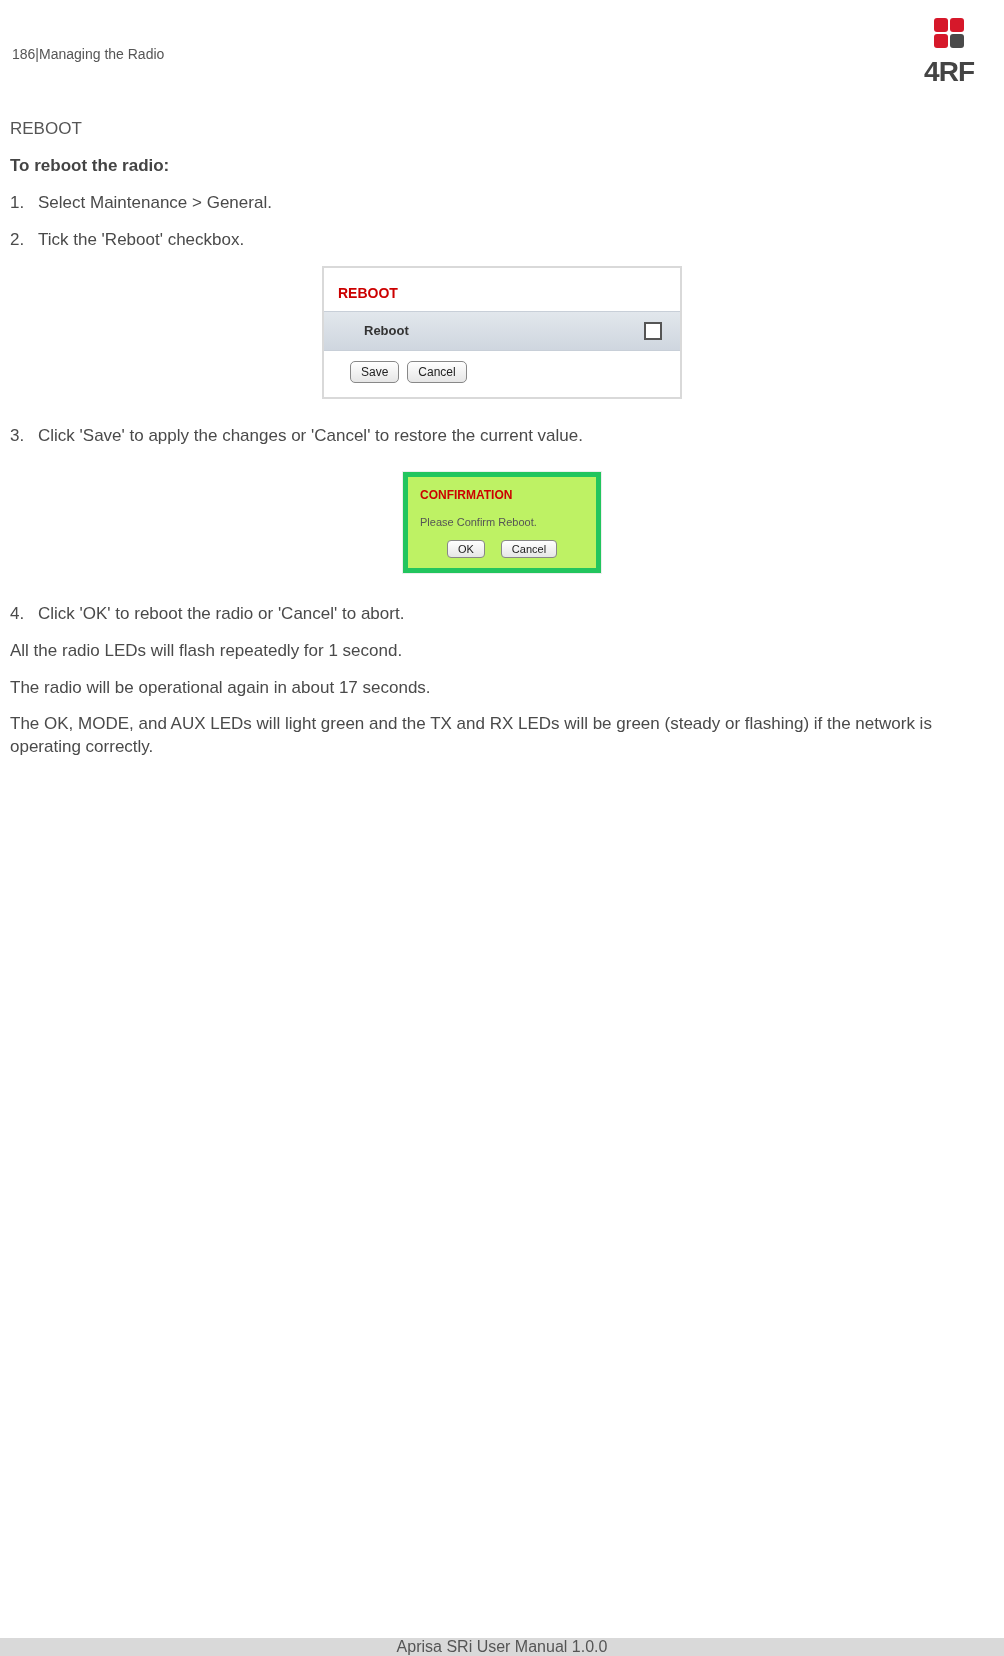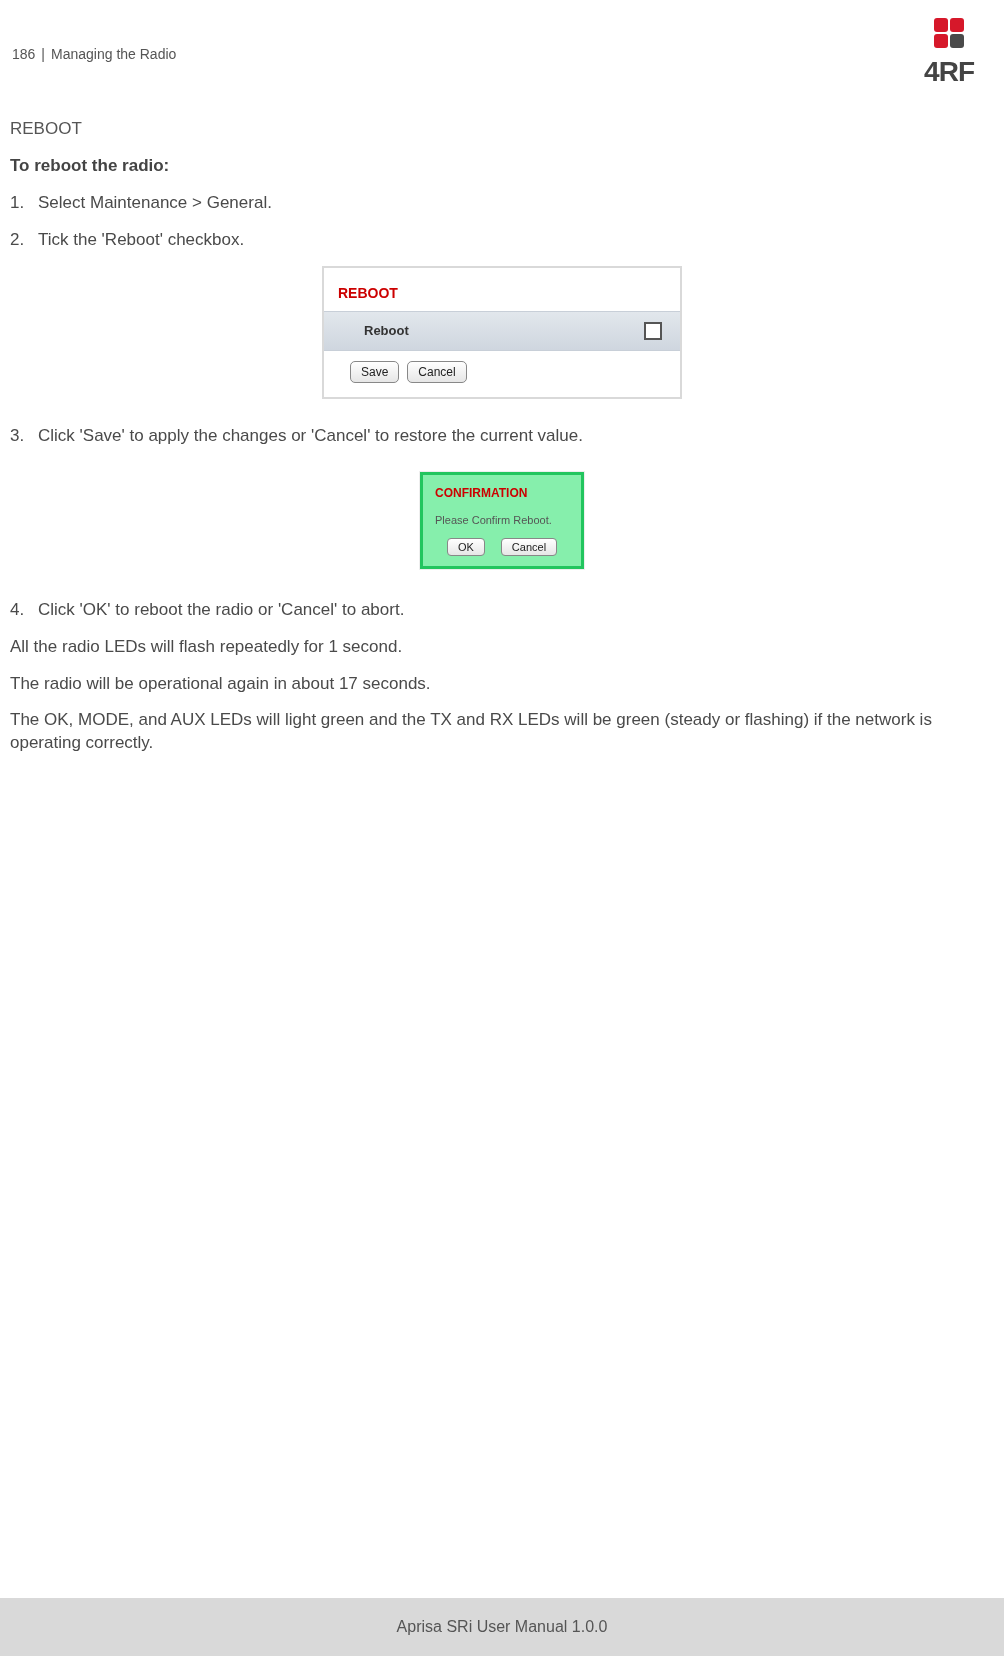--- a/index.html
+++ b/index.html
@@ -16,21 +16,20 @@
   .header-row {
     display: flex;
     justify-content: space-between;
     align-items: center;
     padding: 0 30px 0 12px;
     font-size: 14px;
     color: #555;
   }
   .header-row .left {
     display: flex;
-    gap: 6px;
     align-items: baseline;
   }
   .logo {
     display: flex;
     align-items: center;
     gap: 6px;
     flex-direction: column;
   }
   .logo-squares {
     display: grid;
@@ -126,23 +125,23 @@
     color: #222;
   }
 
   
   .confirm-wrap {
     display: flex;
     justify-content: center;
     margin: 24px 0 30px 0;
   }
   .confirm-panel {
-    width: 164px;
-    background: #86efac;
-    border: 3px solid #22c55e;
+    width: 198px;
+    background: #bef264;
+    border: 5px solid #22c55e;
     box-shadow: 0 0 0 1px #eee;
     font-family: Verdana, Arial, sans-serif;
   }
   .confirm-title {
     color: #cc0000;
     font-weight: 700;
     font-size: 12px;
     padding: 10px 12px 6px 12px;
   }
   .confirm-msg {
@@ -165,21 +164,21 @@
     color: #222;
   }
 
   .footer {
     position: absolute;
     left: 0; right: 0; bottom: 0;
     background: #d9d9d9;
     text-align: center;
     font-size: 16px;
     color: #555;
-    padding: 20px 0;
+    padding: 0 0;
   }
 </style>
 </head>
 <body>
 
 <div class="page">
   <div class="header-row">
     <div class="left">
       <span>186</span>
       <span>|</span>

